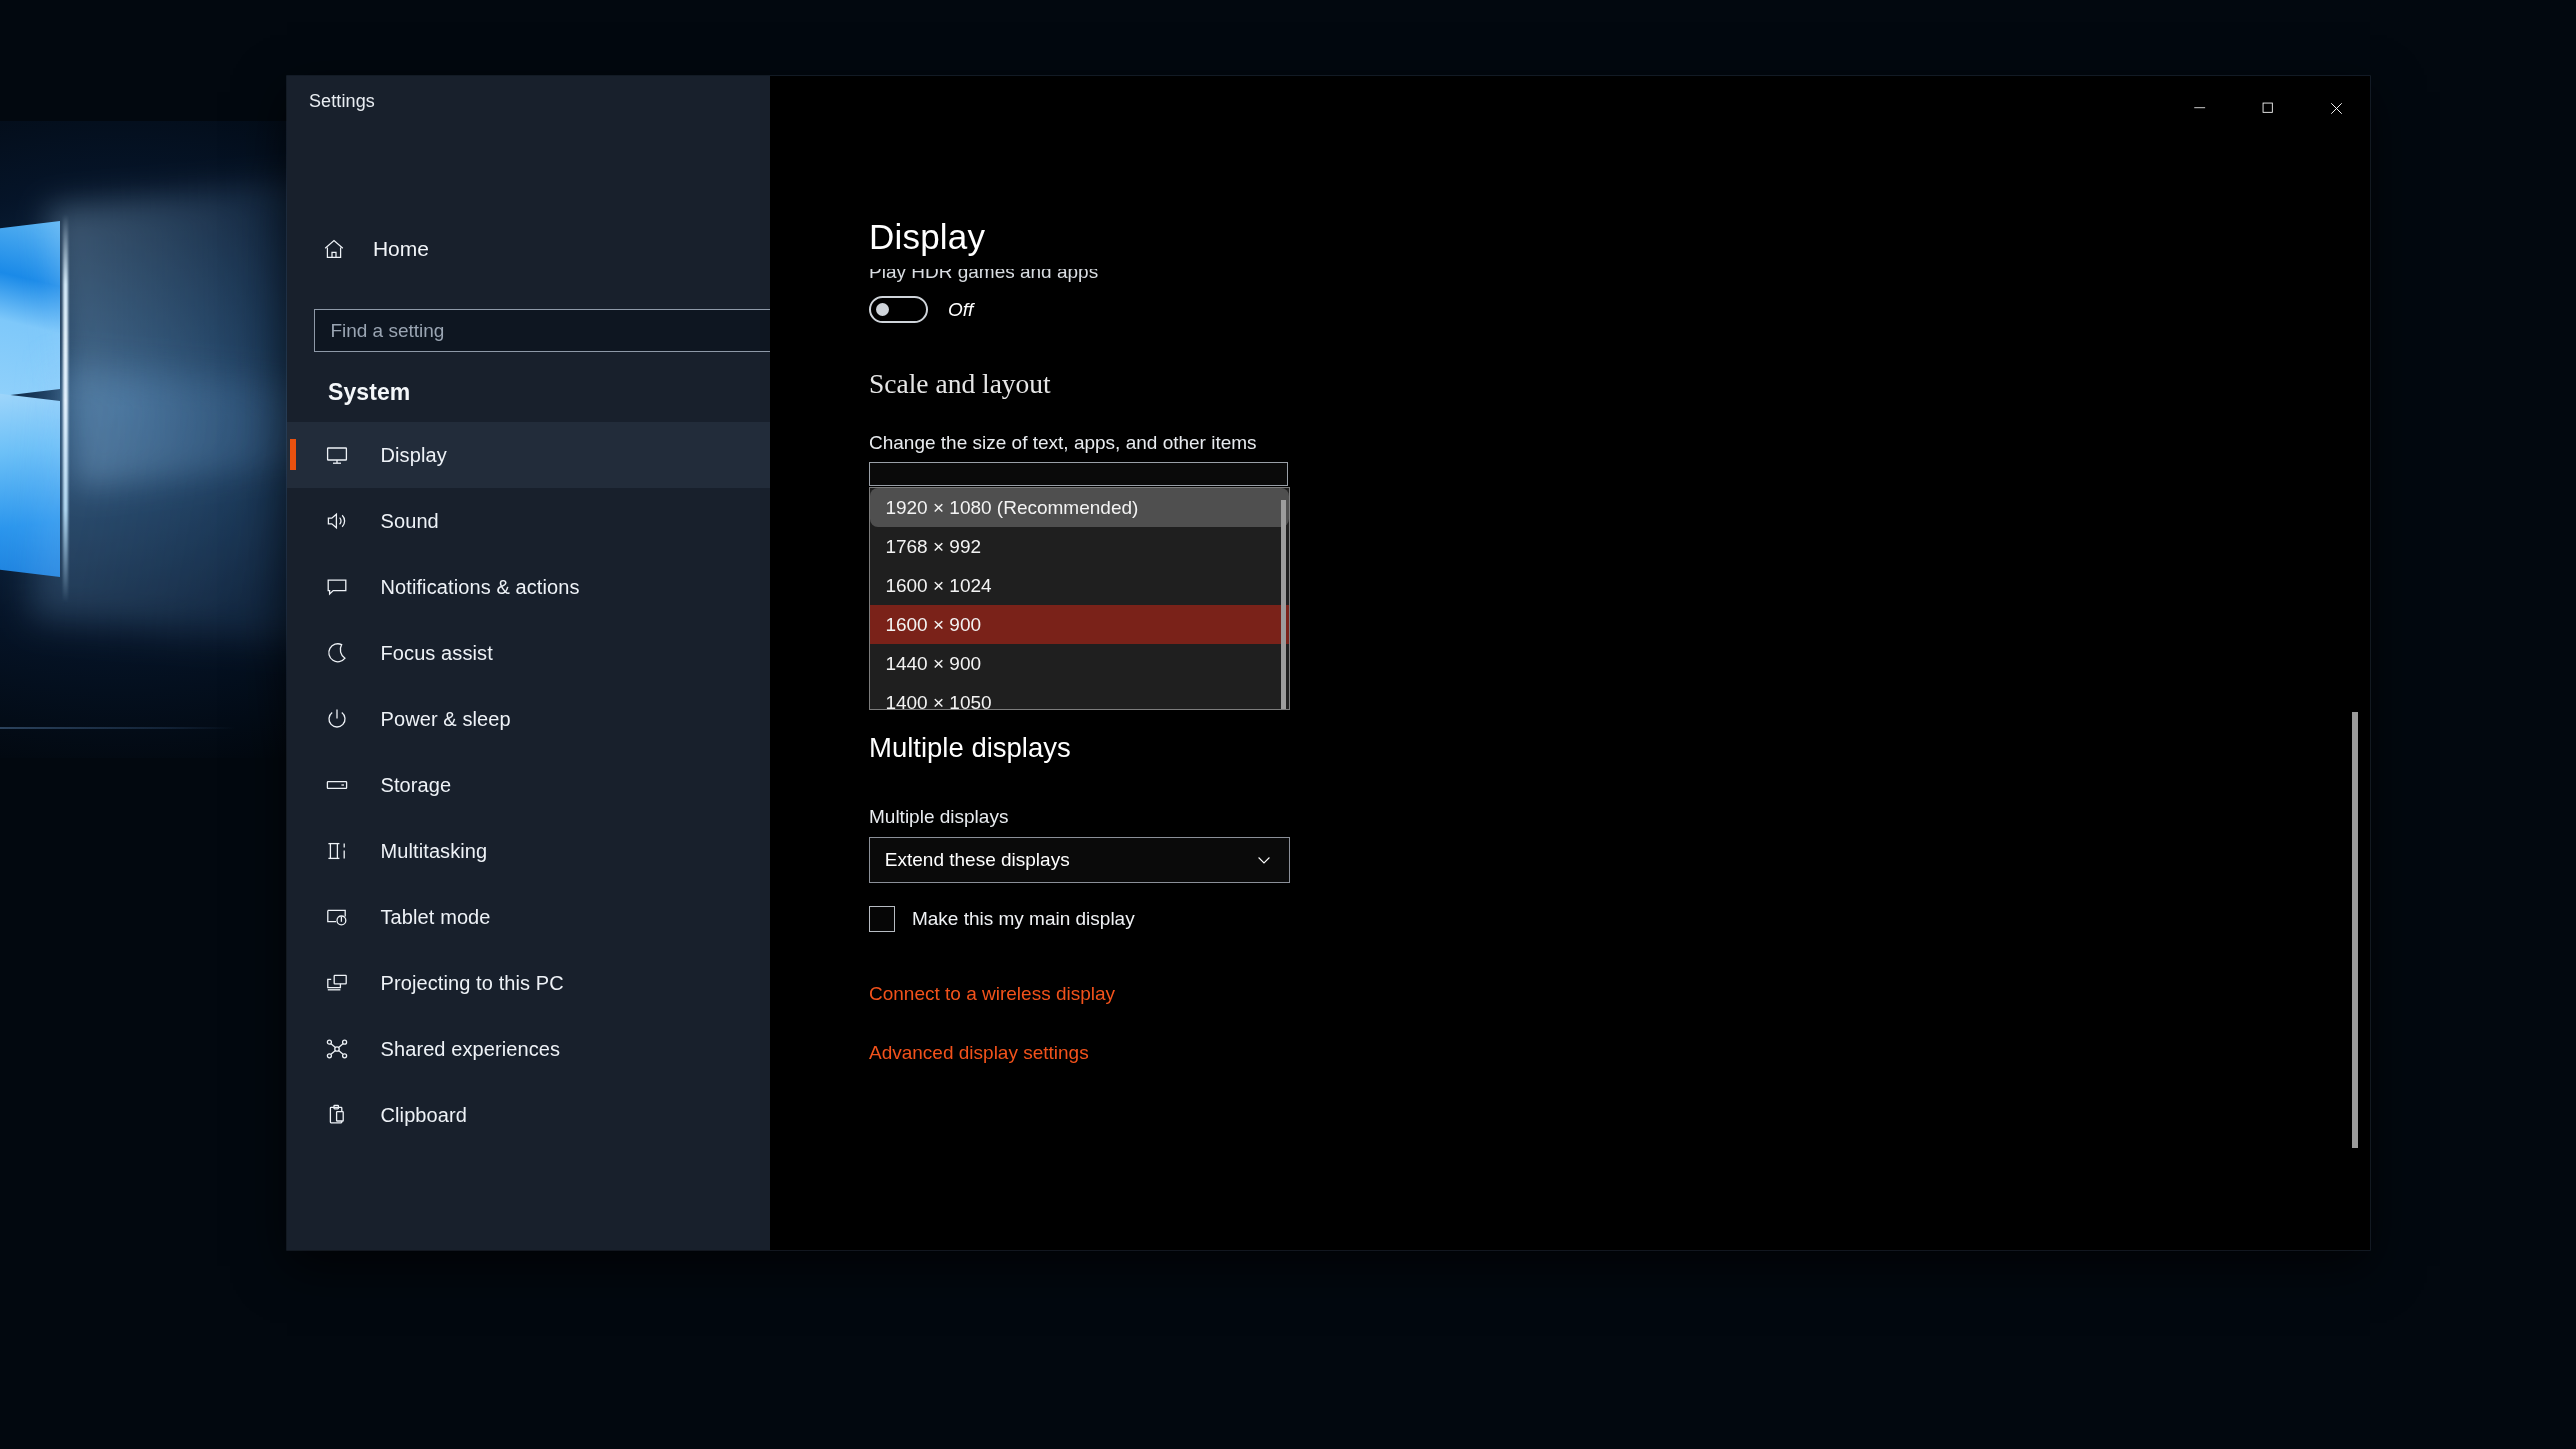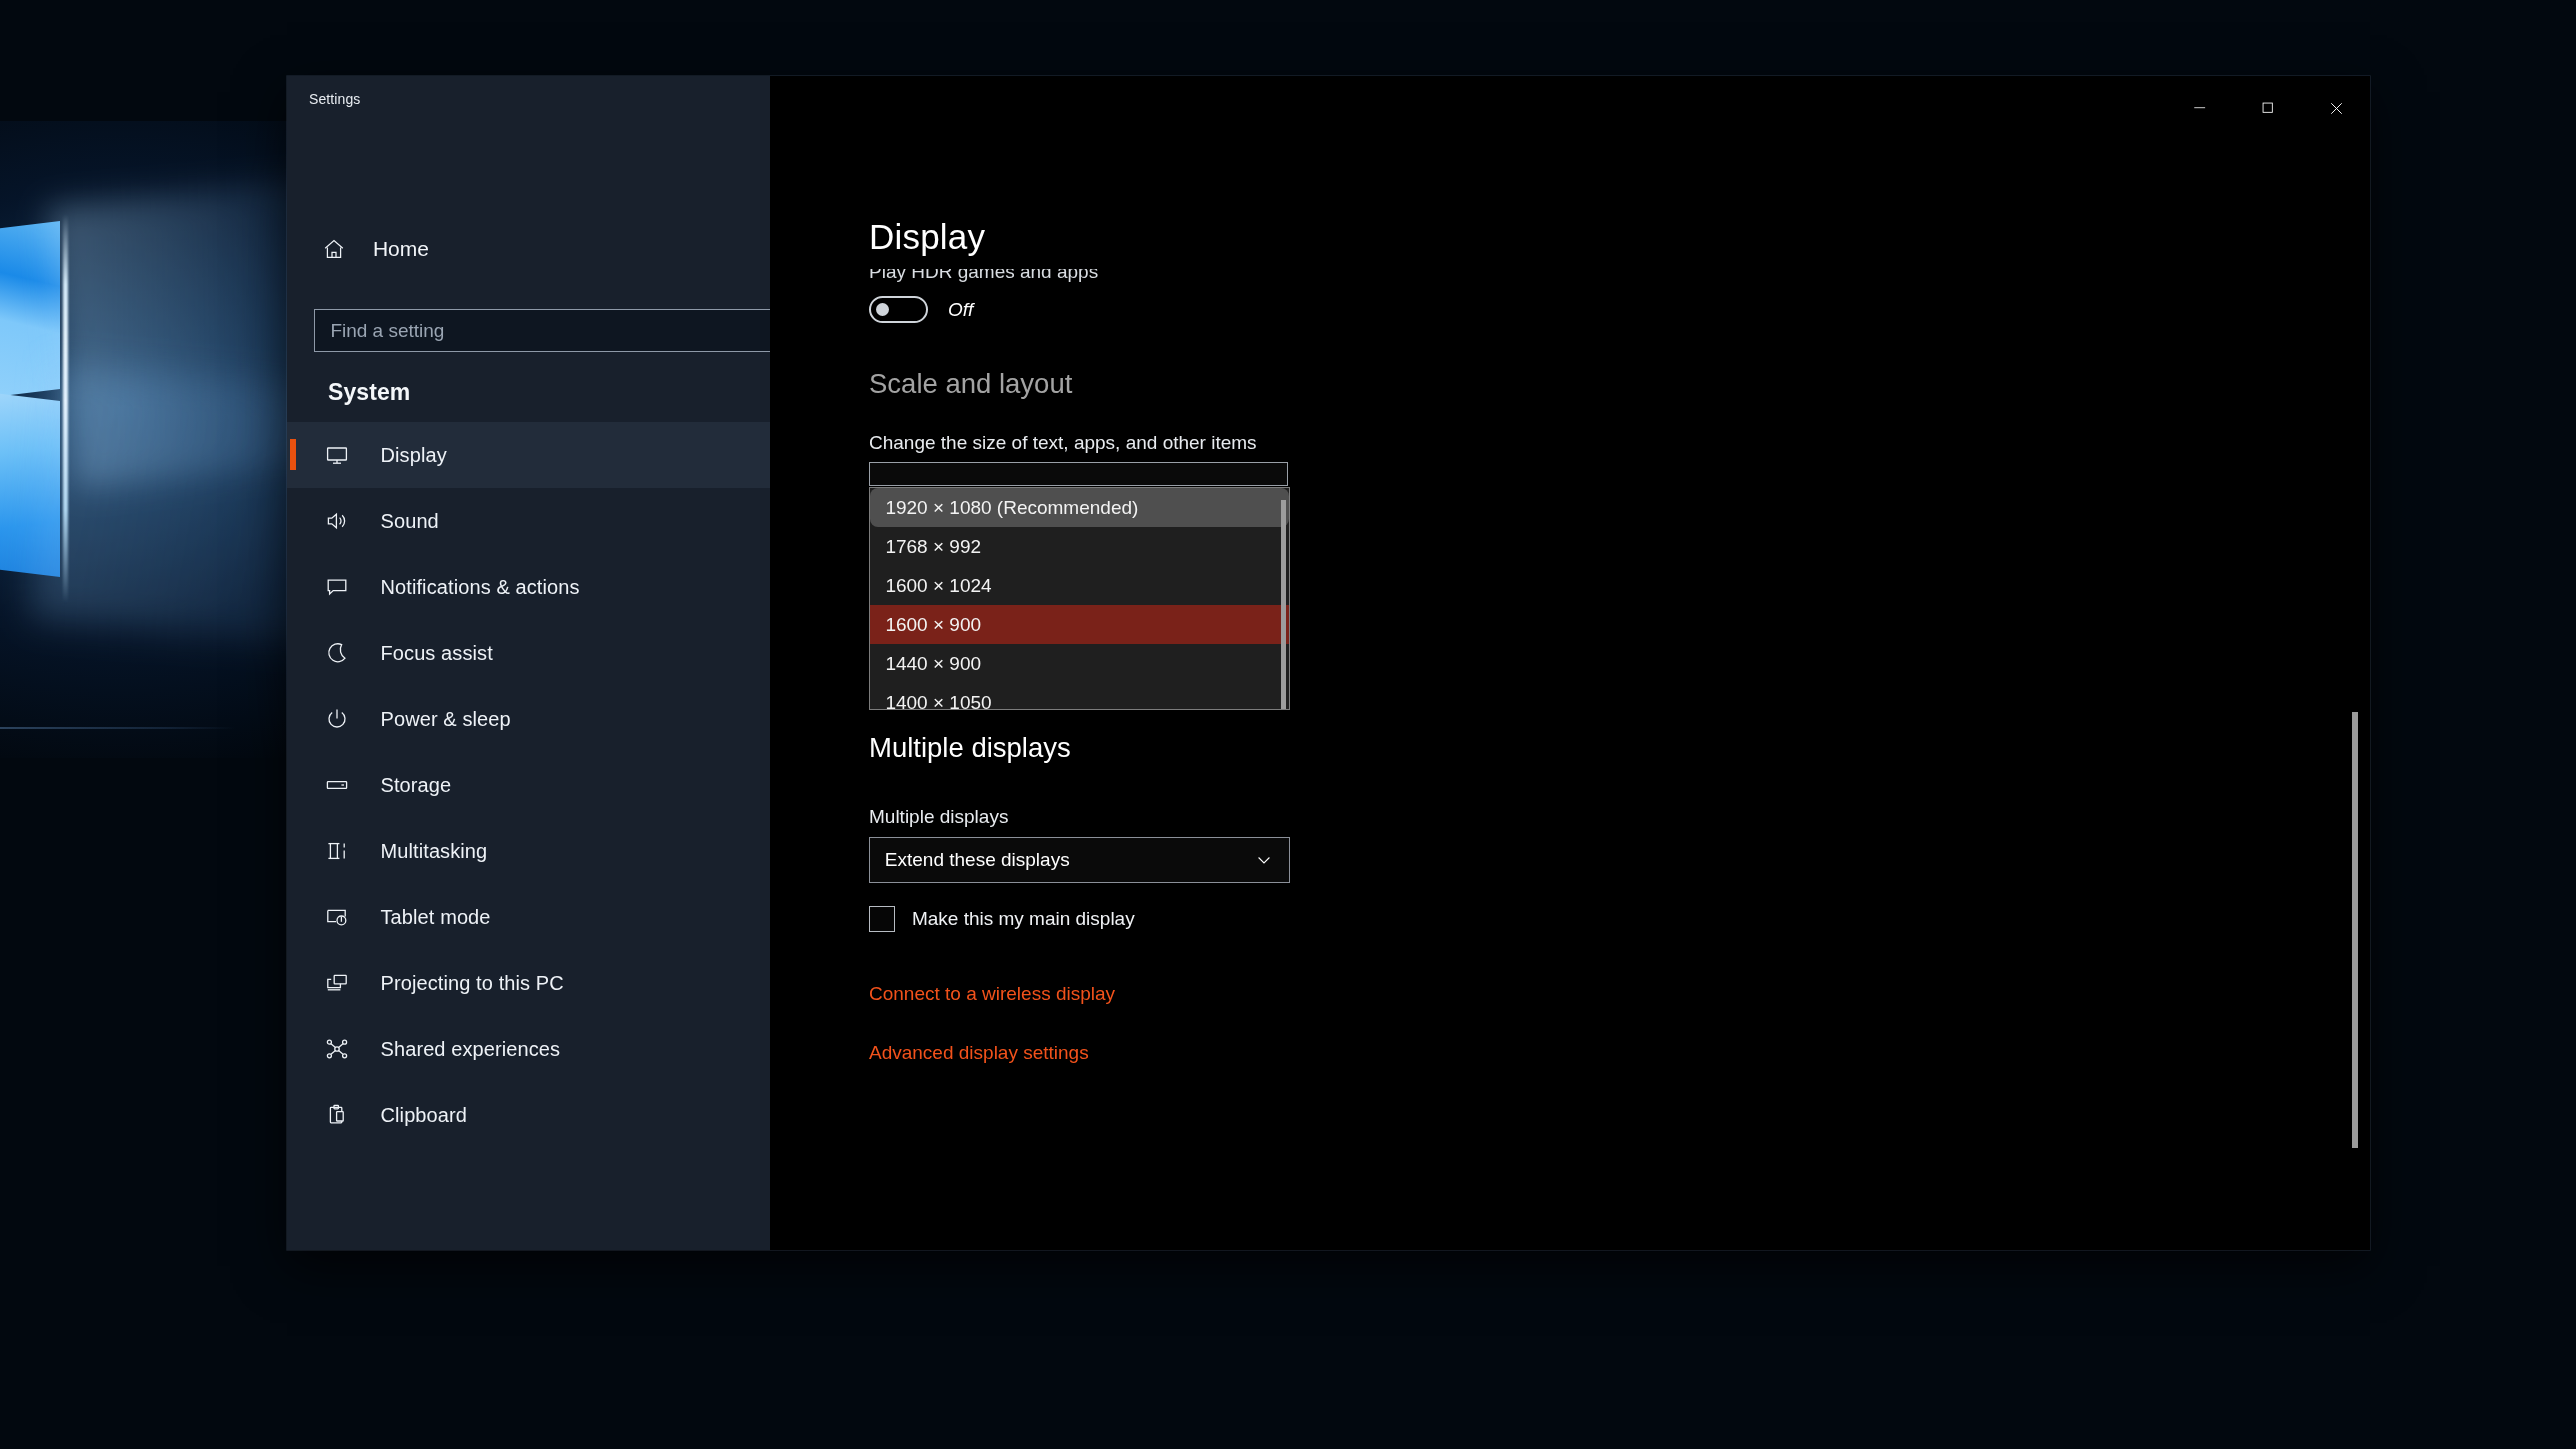--- a/index.html
+++ b/index.html
@@ -56,21 +56,21 @@
 
   
   #sidebar {
     width:483px; height:100%;
     background:#18202c;
     position:relative;
     flex:0 0 483px;
   }
   #window-title {
     position:absolute; left:22px; top:14.8px;
-    font-size:14px; color:#e9edf2; letter-spacing:0.1px;
+    font-size:18px; color:#e9edf2; letter-spacing:0.1px;
   }
   #home-row {
     position:absolute; left:9.4px; top:149px; width:463px; height:48px;
     display:flex; align-items:center; padding-left:24px; gap:25.5px; cursor:default;
   }
   #home-row .ico { width:27px; height:27px; display:flex; align-items:center; justify-content:center; }
   #home-label { font-size:21px; color:#f2f5f9; }
 
   #search-box {
     position:absolute; left:314px; top:233px;
@@ -126,21 +126,21 @@
     position:relative; background:transparent; cursor:default;
   }
   #hdr-toggle .knob {
     position:absolute; left:4.7px; top:4.7px; width:13.4px; height:13.4px; border-radius:50%;
     background:#cfd4da;
   }
   #hdr-toggle-state { font-size:19px; color:#ffffff;font-style:italic; }
 
   #scale-heading {
     position:absolute; left:99px; top:99px;
-    font-size:27.5px; color:#a3a3a3; font-weight:300;
+    font-size:27.5px; color:#e5e5e5; font-weight:300;font-family:Liberation Serif, serif;
   }
   #scale-desc {
     position:absolute; left:99px; top:163px;
     font-size:19px; color:#e8ebef;
   }
 
   
   #res-combobox {
     position:absolute; left:99px; top:193px; width:419px; height:24px;
     background:#0a0a0a; border:1.3px solid #9aa0a8;

